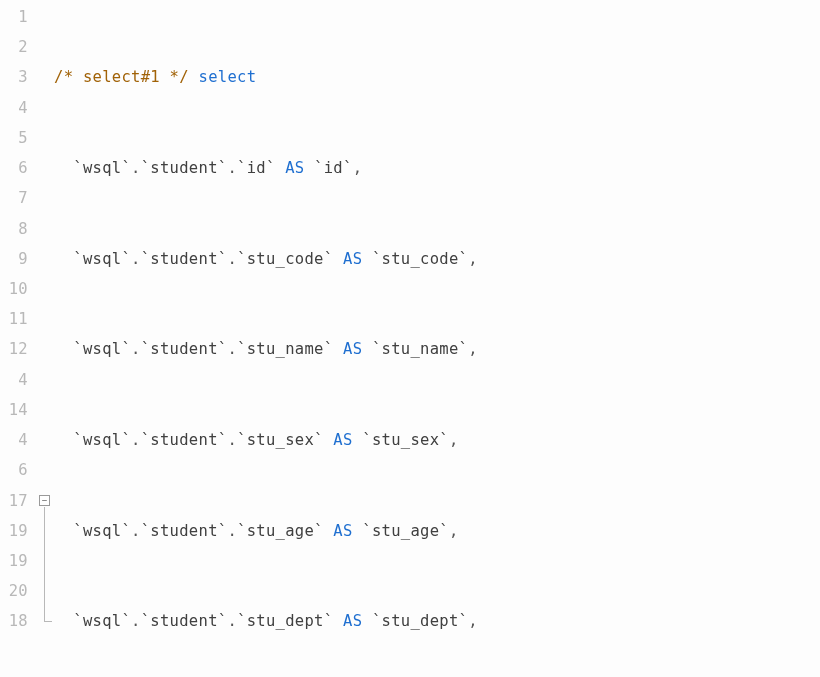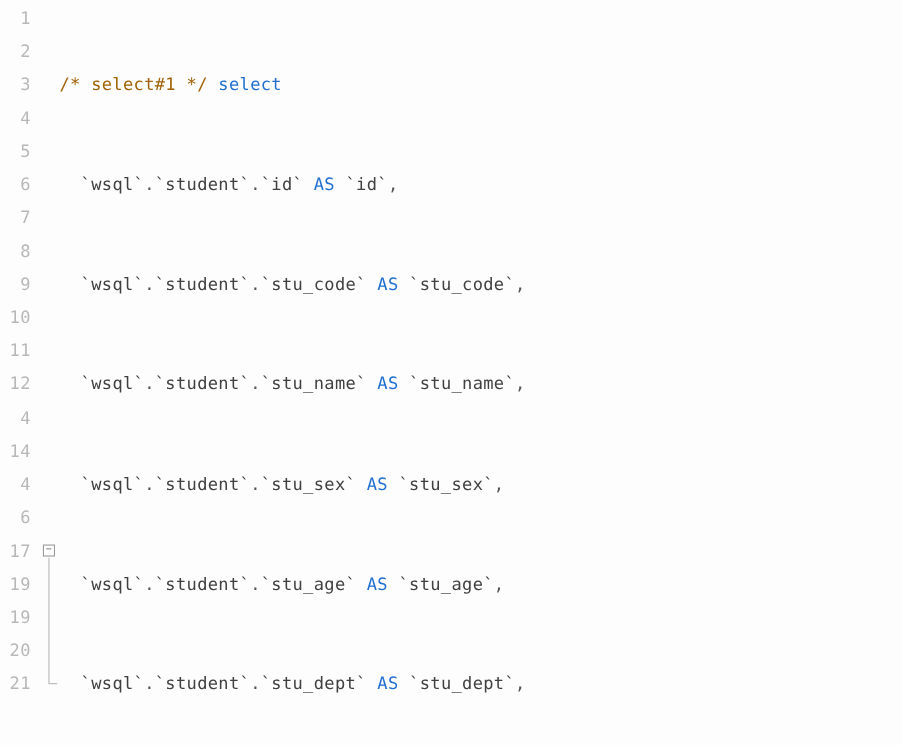--- a/index.html
+++ b/index.html
@@ -95,21 +95,21 @@
       <span class="ln">11</span>
       <span class="ln">12</span>
       <span class="ln">4</span>
       <span class="ln">14</span>
       <span class="ln">4</span>
       <span class="ln">6</span>
       <span class="ln">17</span>
       <span class="ln">19</span>
       <span class="ln">19</span>
       <span class="ln">20</span>
-      <span class="ln">21</span>
+      <span class="ln">18</span>
     </div>
   <div class="fold-col" id="foldcol">
       <div class="fold-marker" style="top: 494.609px;">−</div>
       <div class="fold-line" style="top: 506.609px; height: 114.875px;"></div>
       <div class="fold-end" style="top: 621.484px;"></div>
     </div>
   <div class="code">
     <span class="row"><span class="cmt">/* select#1 */</span> <span class="kw">select</span></span>
     <span class="row"><span>  </span><span class="id">`wsql`</span><span class="op">.</span><span class="id">`student`</span><span class="op">.</span><span class="id">`id`</span> <span class="kw">AS</span> <span class="id">`id`</span><span class="op">,</span></span>
     <span class="row"><span>  </span><span class="id">`wsql`</span><span class="op">.</span><span class="id">`student`</span><span class="op">.</span><span class="id">`stu_code`</span> <span class="kw">AS</span> <span class="id">`stu_code`</span><span class="op">,</span></span>

